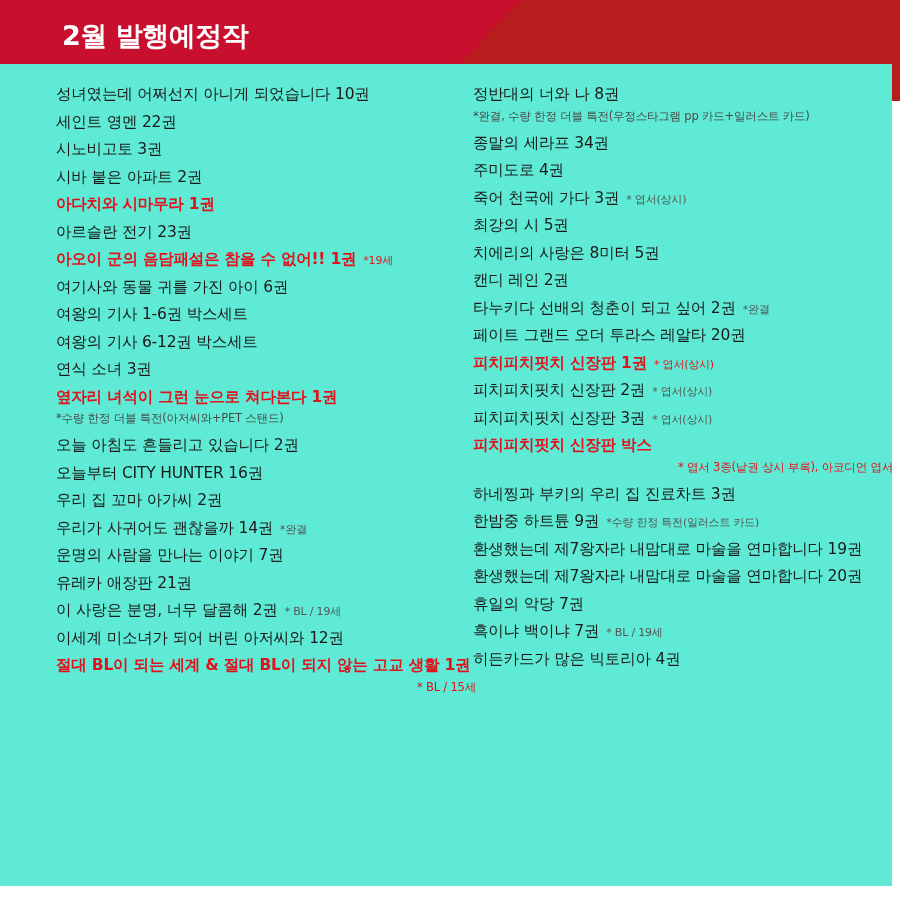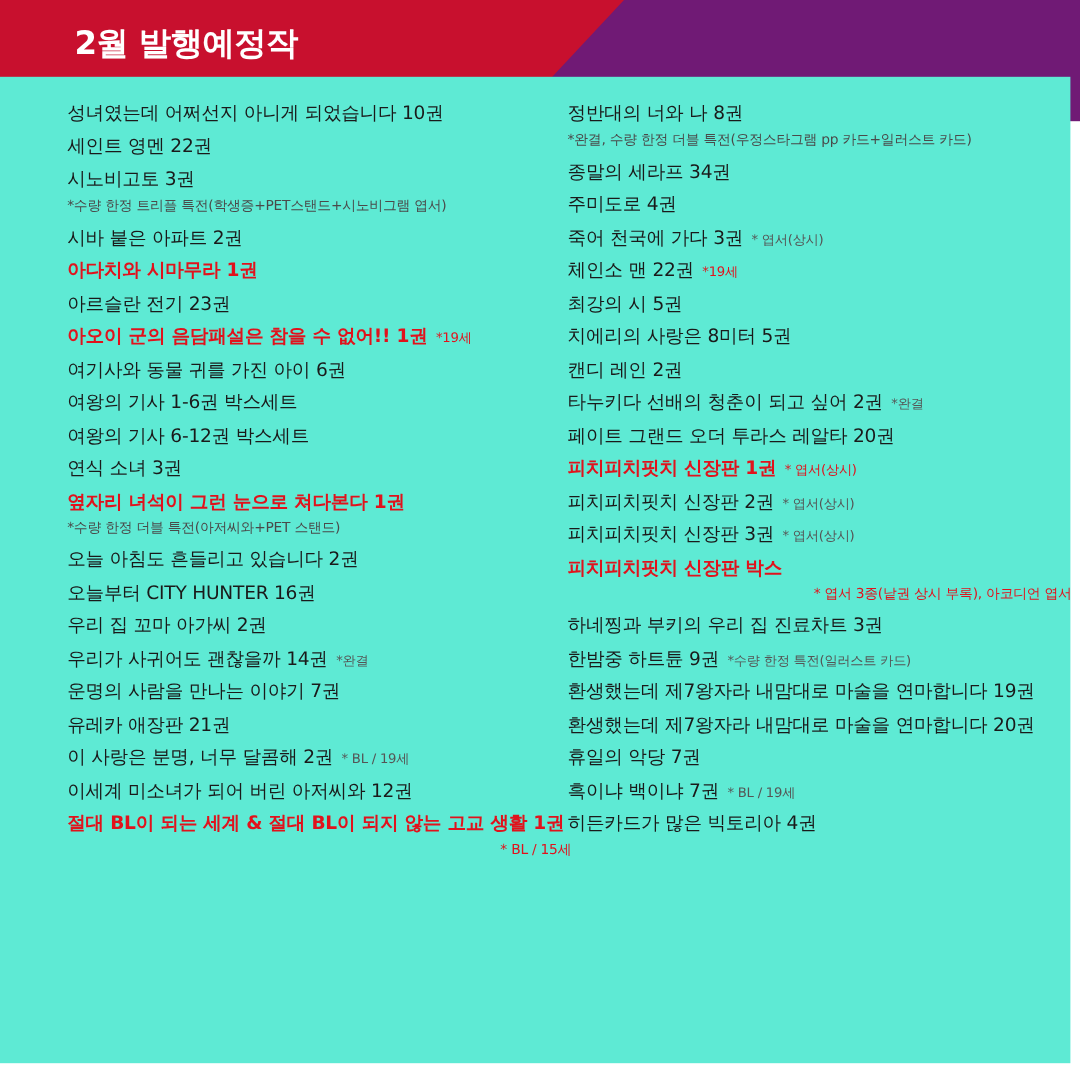--- a/index.html
+++ b/index.html
@@ -17,21 +17,21 @@
     position: relative;
     width: 900px;
     height: 900px;
     background: #ffffff;
   }
   
   .header {
     position: relative;
     width: 900px;
     height: 101px;
-    background: #701a75;
+    background: #b91c1c;
     overflow: hidden;
     text-decoration: underline;
   }
   .header-banner {
     position: absolute;
     top: 0;
     left: 0;
     width: 520px;
     height: 78px;
     background: #c8102e;
@@ -109,21 +109,20 @@
   <div class="header">
     <div class="header-banner"></div>
     <div class="header-title">2월 발행예정작</div>
   </div>
 
   <div class="columns">
     <div class="col col-left" id="left-col">
         <div class="row"><span class="title">성녀였는데 어쩌선지 아니게 되었습니다 10권</span></div>
         <div class="row"><span class="title">세인트 영멘 22권</span></div>
         <div class="row"><span class="title">시노비고토 3권</span></div>
-        <div class="subnote">*수량 한정 트리플 특전(학생증+PET스탠드+시노비그램 엽서)</div>
         <div class="row"><span class="title">시바 붙은 아파트 2권</span></div>
         <div class="row"><span class="title red">아다치와 시마무라 1권</span></div>
         <div class="row"><span class="title">아르슬란 전기 23권</span></div>
         <div class="row"><span class="title red">아오이 군의 음담패설은 참을 수 없어!! 1권</span><span class="note red">*19세</span></div>
         <div class="row"><span class="title">여기사와 동물 귀를 가진 아이 6권</span></div>
         <div class="row"><span class="title">여왕의 기사 1-6권 박스세트</span></div>
         <div class="row"><span class="title">여왕의 기사 6-12권 박스세트</span></div>
         <div class="row"><span class="title">연식 소녀 3권</span></div>
         <div class="row"><span class="title red">옆자리 녀석이 그런 눈으로 쳐다본다 1권</span></div>
         <div class="subnote">*수량 한정 더블 특전(아저씨와+PET 스탠드)</div>
@@ -137,21 +136,20 @@
         <div class="row"><span class="title">이세계 미소녀가 되어 버린 아저씨와 12권</span></div>
         <div class="row"><span class="title red">절대 BL이 되는 세계 &amp; 절대 BL이 되지 않는 고교 생활 1권</span></div>
         <div class="subnote red">* BL / 15세</div>
       </div>
     <div class="col col-right" id="right-col">
         <div class="row"><span class="title">정반대의 너와 나 8권</span></div>
         <div class="subnote">*완결, 수량 한정 더블 특전(우정스타그램 pp 카드+일러스트 카드)</div>
         <div class="row"><span class="title">종말의 세라프 34권</span></div>
         <div class="row"><span class="title">주미도로 4권</span></div>
         <div class="row"><span class="title">죽어 천국에 가다 3권</span><span class="note">* 엽서(상시)</span></div>
-        <div class="row"><span class="title">체인소 맨  22권</span><span class="note red">*19세</span></div>
         <div class="row"><span class="title">최강의 시  5권</span></div>
         <div class="row"><span class="title">치에리의 사랑은 8미터  5권</span></div>
         <div class="row"><span class="title">캔디 레인  2권</span></div>
         <div class="row"><span class="title">타누키다 선배의 청춘이 되고 싶어 2권</span><span class="note">*완결</span></div>
         <div class="row"><span class="title">페이트 그랜드 오더 투라스 레알타 20권</span></div>
         <div class="row"><span class="title red">피치피치핏치 신장판  1권</span><span class="note red">* 엽서(상시)</span></div>
         <div class="row"><span class="title">피치피치핏치 신장판  2권</span><span class="note">* 엽서(상시)</span></div>
         <div class="row"><span class="title">피치피치핏치 신장판  3권</span><span class="note">* 엽서(상시)</span></div>
         <div class="row"><span class="title red">피치피치핏치 신장판  박스</span></div>
         <div class="subnote red">* 엽서 3종(낱권 상시 부록), 아코디언 엽서</div>

